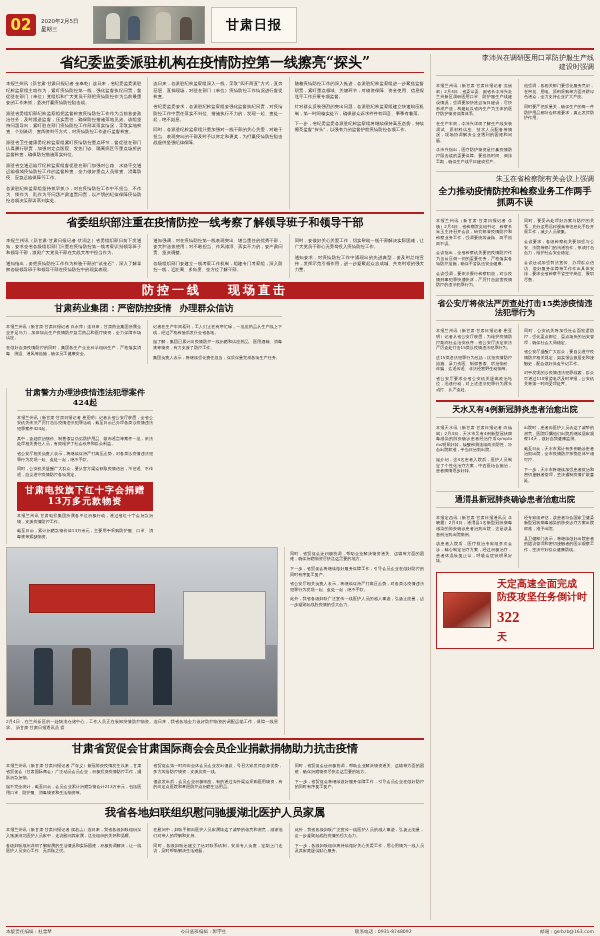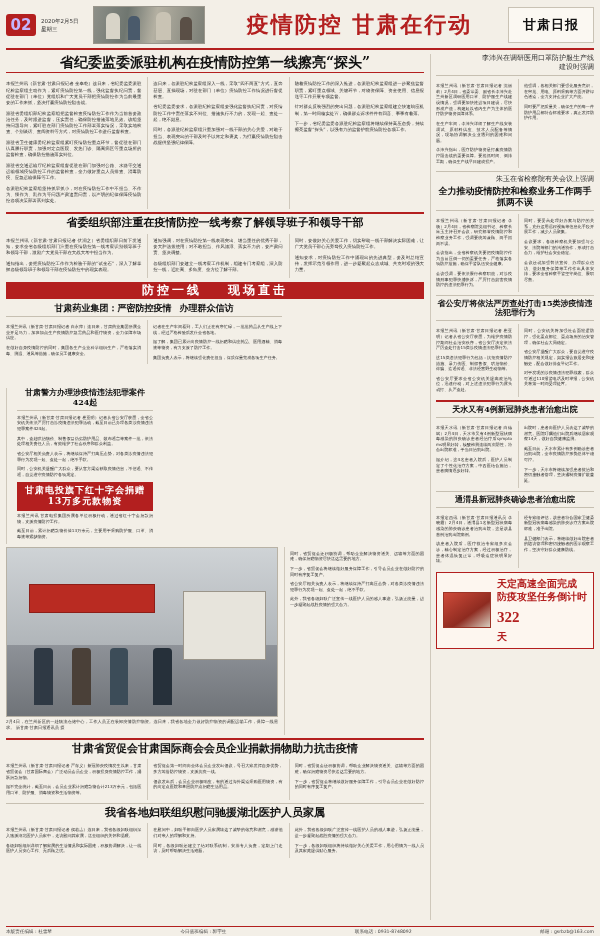--- a/index.html
+++ b/index.html
@@ -19,21 +19,21 @@
 
   
   .masthead{
     display:flex;align-items:center;
     height:42px;
     border-bottom:2px solid #b31f1f;
     padding-bottom:2px;
   }
   .page-badge{
     width:30px;height:22px;border-radius:3px;
-    background:#b31f1f;color:#c4b5fd;
+    background:#b31f1f;color:#fde047;
     font-size:15px;font-weight:bold;
     display:flex;align-items:center;justify-content:center;
     margin-right:5px;
   }
   .date-block{
     font-size:5.5px;line-height:8px;color:#333;
     width:52px;
   }
   .mast-photo{
     width:110px;height:36px;
@@ -168,21 +168,20 @@
     <div class="date-block">
       <div>2020年2月5日</div>
       <div>星期三</div>
     </div>
     <div class="mast-photo">
       <div class="f1"></div>
         <div class="f2"></div>
         <div class="f3"></div>
         <div class="f4"></div>
     </div>
-    <div class="mast-title">疫情防控  甘肃在行动</div>
     <div class="mast-logo">甘肃日报</div>
   </div>
 
   <div class="content">
 
     <div class="left">
 
       <div>
         <div class="hl hl-lg center underline-red">省纪委监委派驻机构在疫情防控第一线擦亮“探头”</div>
         <div class="cols3 mt4">

